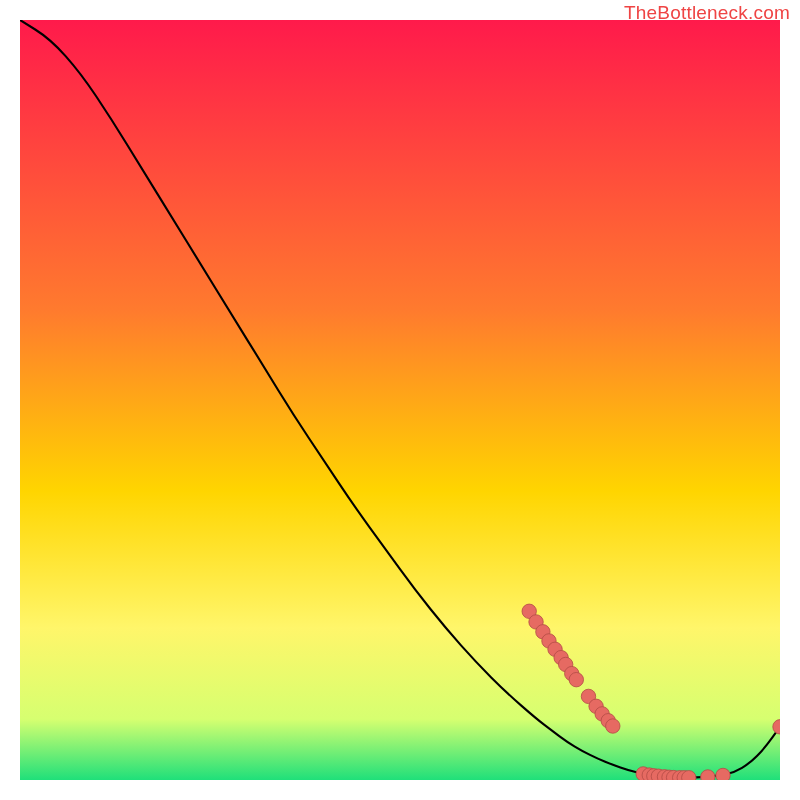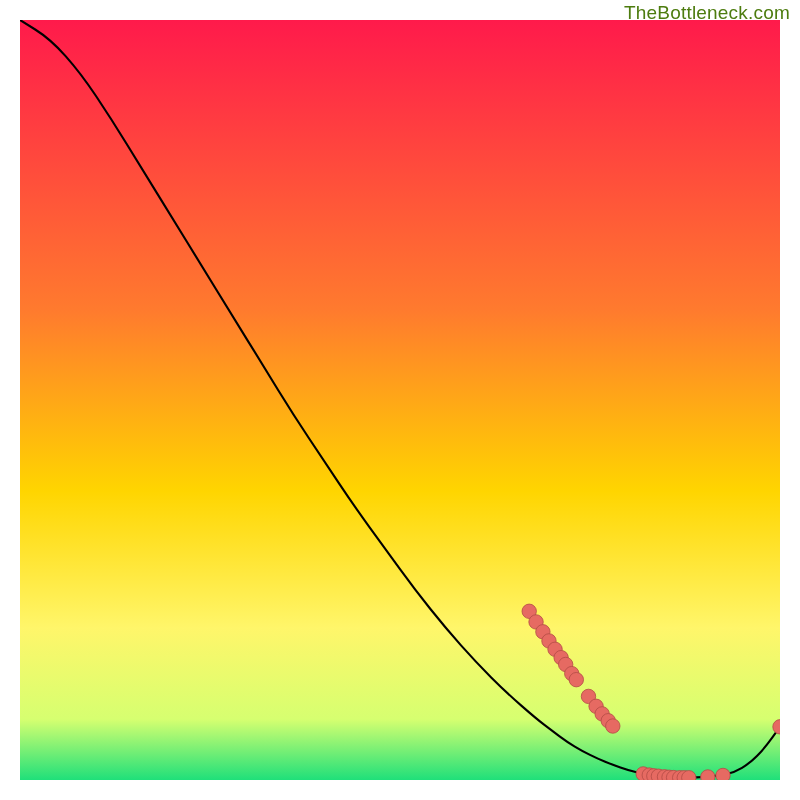--- a/index.html
+++ b/index.html
@@ -22,21 +22,21 @@
     width: 760px;
     height: 760px;
   }
   .watermark {
     position: absolute;
     top: 2px;
     right: 10px;
     font-family: Arial, Helvetica, sans-serif;
     font-size: 19px;
     font-weight: 500;
-    color: #4d7c0f;
+    color: #ef4444;
     letter-spacing: 0.2px;
   }
 </style>
 </head>
 <body>
 
 <div class="stage">
   <div class="watermark">TheBottleneck.com</div>
 
   <svg class="plot" viewBox="0 0 760 760" preserveAspectRatio="none">

